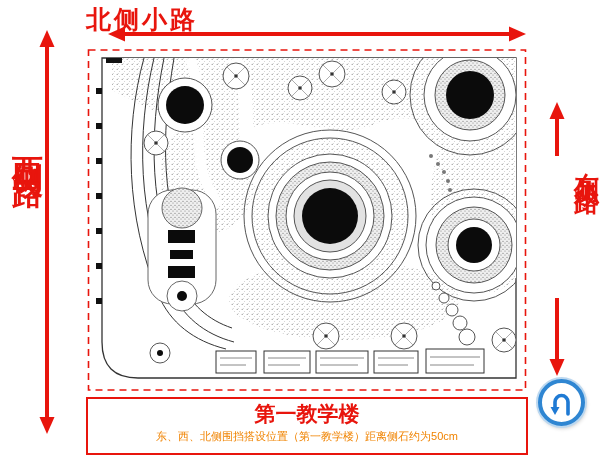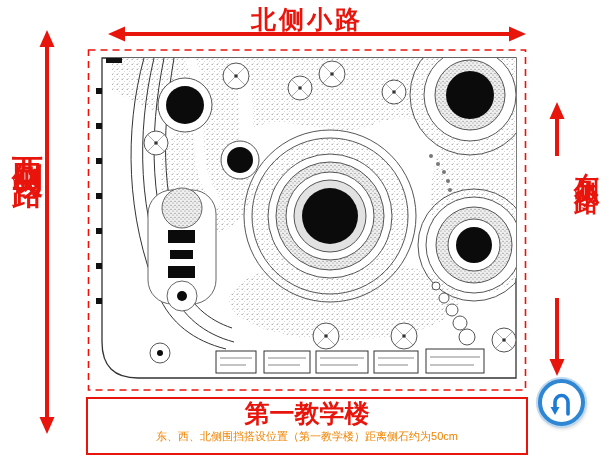--- a/index.html
+++ b/index.html
@@ -6,39 +6,39 @@
   html,body { background:#ffffff; }
   body {
     width:611px; height:469px;
     font-family:"Liberation Sans", sans-serif;
     position:relative; overflow:hidden;
   }
   .stage { position:relative; width:611px; height:469px; background:#fff; }
 
   .north-label {
     position:absolute; left:86px; top:3px; width:442px;
-    text-align:center; font-size:25px; font-weight:bold;
+    text-align:left; font-size:25px; font-weight:bold;
     color:#e8150d; letter-spacing:3px;
   }
   .v-label {
     position:absolute; writing-mode:vertical-rl; text-orientation:upright;
     font-weight:bold; color:#e8150d;
   }
   .west-label  { left:6px;  top:132px; font-size:31px; letter-spacing:7px; }
   .east-label  { left:571px; top:152px; font-size:25px; letter-spacing:6px; }
 
   svg.arrow { position:absolute; overflow:visible; }
 
   .plan { position:absolute; left:86px; top:48px; width:442px; height:345px; }
 
   .footer-box {
     position:absolute; left:86px; top:397px; width:442px; height:58px;
     border:2px solid #e8150d; background:#fff; text-align:center; padding-top:1px;
   }
-  .footer-title { font-size:25px; font-weight:bold; color:#e8150d; line-height:27px; }
+  .footer-title { font-size:21px; font-weight:bold; color:#e8150d; line-height:27px; }
   .footer-note  { font-size:11px; color:#f08300; margin-top:2px; }
 
   .return-btn {
     position:absolute; left:538px; top:379px; width:47px; height:47px;
     border-radius:50%; background:#fff; border:4px solid #2f86d2;
     box-shadow:0 0 0 2px #bcd8f0, 1px 2px 4px rgba(0,0,0,.25);
     display:flex; align-items:center; justify-content:center; cursor:pointer;
   }
 </style>
 </head>

